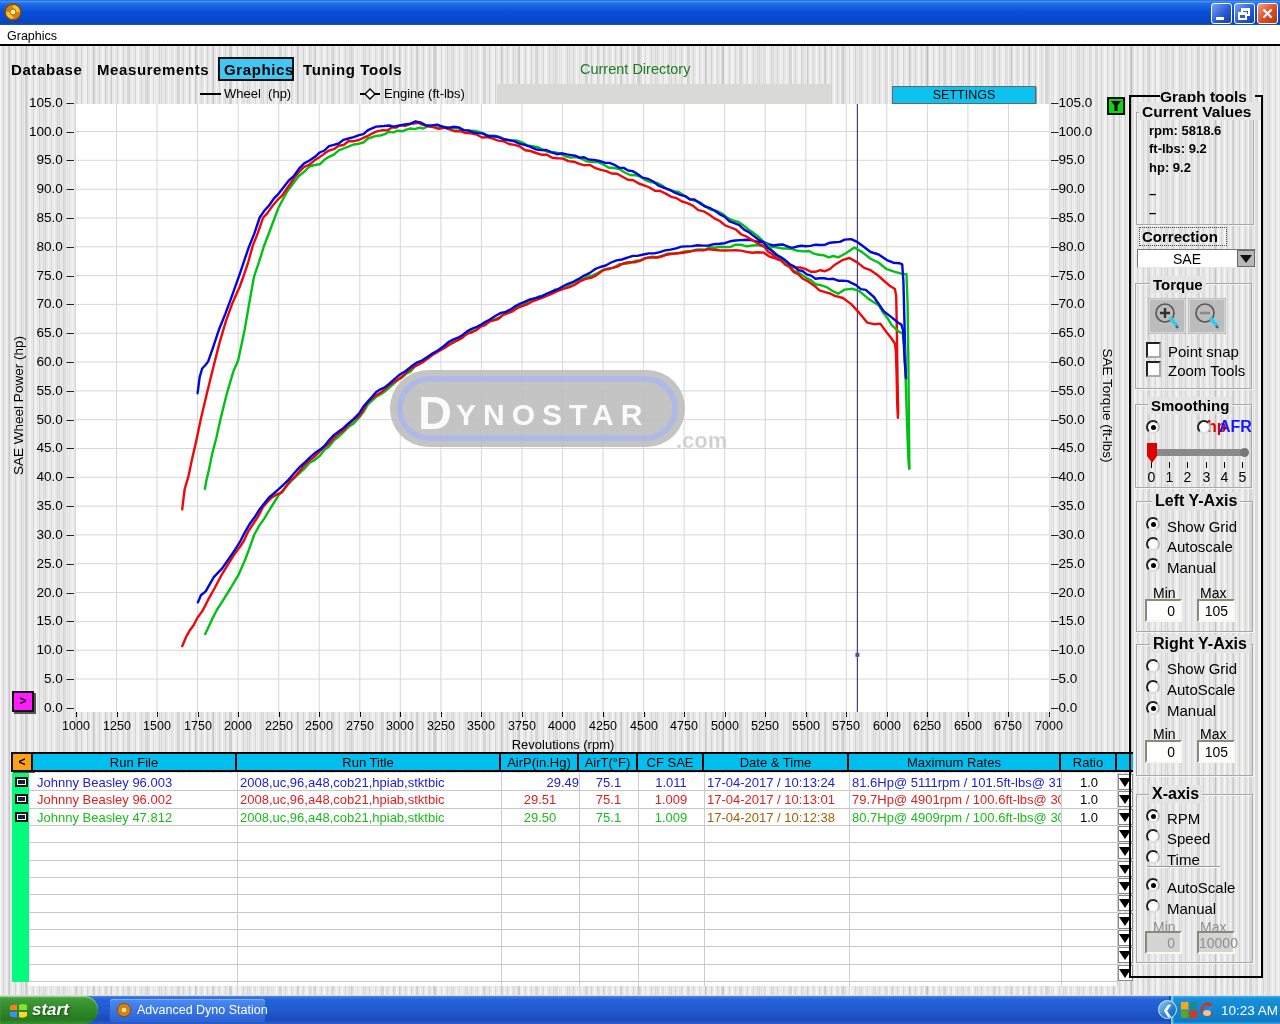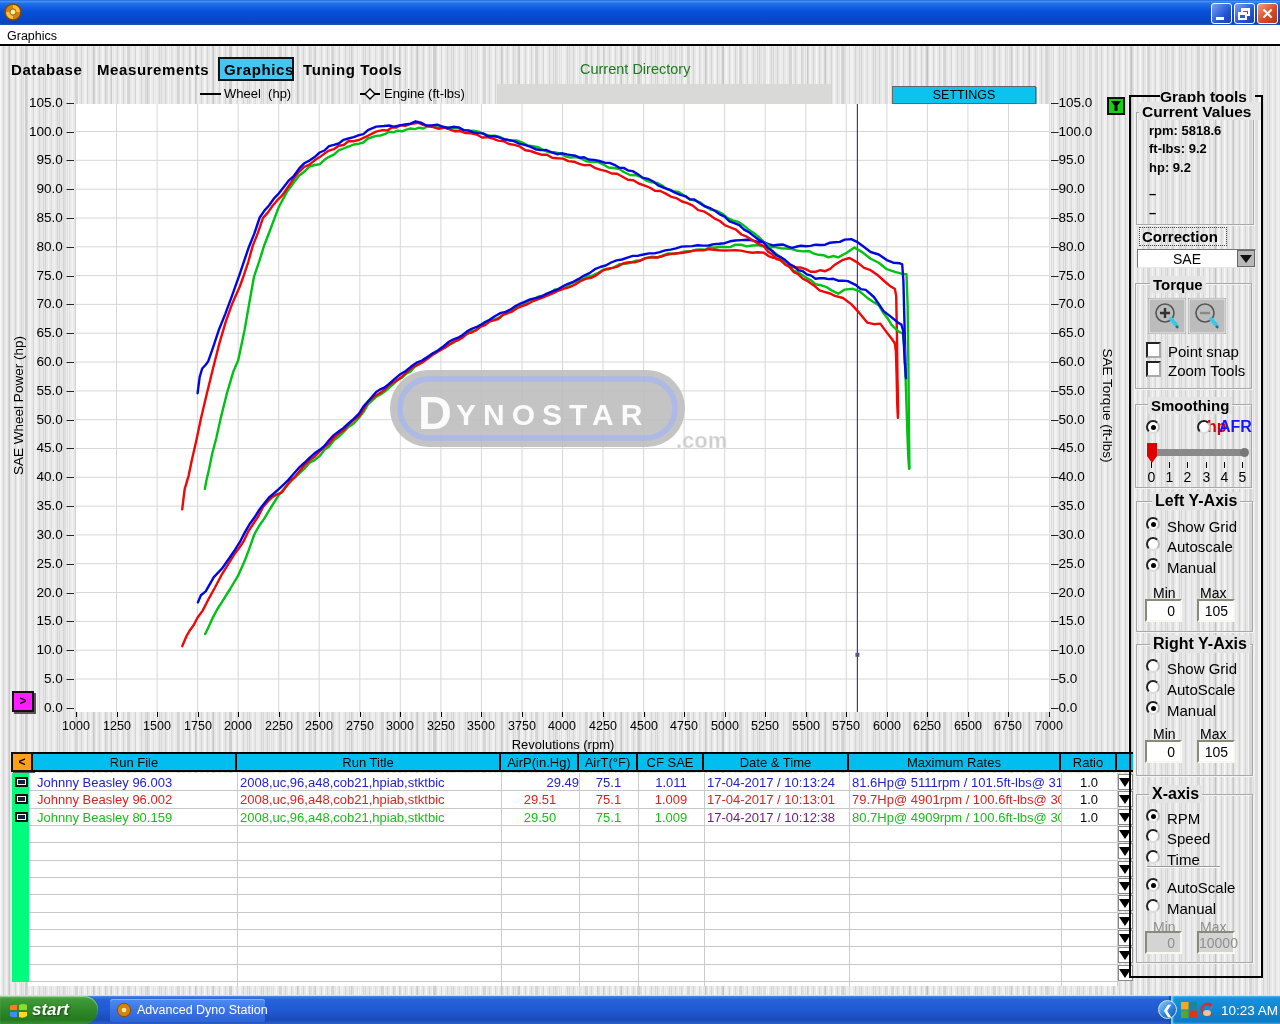--- a/index.html
+++ b/index.html
@@ -283,26 +283,26 @@
 <div class="cell" style="left:240px;top:792px;width:258px;color:#e02020">2008,uc,96,a48,cob21,hpiab,stktbic</div>
 <div class="cell" style="left:501px;top:792px;width:78px;text-align:center;color:#e02020">29.51</div>
 <div class="cell" style="left:579px;top:792px;width:59px;text-align:center;color:#e02020">75.1</div>
 <div class="cell" style="left:638px;top:792px;width:66px;text-align:center;color:#e02020">1.009</div>
 <div class="cell" style="left:707px;top:792px;width:142px;color:#e02020">17-04-2017 / 10:13:01</div>
 <div class="cell" style="left:852px;top:792px;width:209px;color:#e02020">79.7Hp@ 4901rpm / 100.6ft-lbs@ 308›</div>
 <div class="cell" style="left:1061px;top:792px;width:56px;text-align:center;color:#000">1.0</div>
 <div class="abs" style="left:15px;top:812px;width:13px;height:10px;background:#fff;border:2px solid #111">
       <div style="position:absolute;left:1px;top:1px;right:1px;bottom:1px;background:#102040"></div>
     </div>
-<div class="cell" style="left:37px;top:810px;width:198px;color:#18bd18">Johnny Beasley 80.159</div>
+<div class="cell" style="left:37px;top:810px;width:198px;color:#18bd18">Johnny Beasley 47.812</div>
 <div class="cell" style="left:240px;top:810px;width:258px;color:#18bd18">2008,uc,96,a48,cob21,hpiab,stktbic</div>
 <div class="cell" style="left:501px;top:810px;width:78px;text-align:center;color:#18bd18">29.50</div>
 <div class="cell" style="left:579px;top:810px;width:59px;text-align:center;color:#18bd18">75.1</div>
 <div class="cell" style="left:638px;top:810px;width:66px;text-align:center;color:#18bd18">1.009</div>
-<div class="cell" style="left:707px;top:810px;width:142px;color:#701a75">17-04-2017 / 10:12:38</div>
+<div class="cell" style="left:707px;top:810px;width:142px;color:#a16207">17-04-2017 / 10:12:38</div>
 <div class="cell" style="left:852px;top:810px;width:209px;color:#18bd18">80.7Hp@ 4909rpm / 100.6ft-lbs@ 306›</div>
 <div class="cell" style="left:1061px;top:810px;width:56px;text-align:center;color:#000">1.0</div>
 <div class="arrowbox" style="top:774px"></div>
 <div class="arrowbox" style="top:791px"></div>
 <div class="arrowbox" style="top:809px"></div>
 <div class="arrowbox" style="top:826px"></div>
 <div class="arrowbox" style="top:843px"></div>
 <div class="arrowbox" style="top:861px"></div>
 <div class="arrowbox" style="top:878px"></div>
 <div class="arrowbox" style="top:895px"></div>

